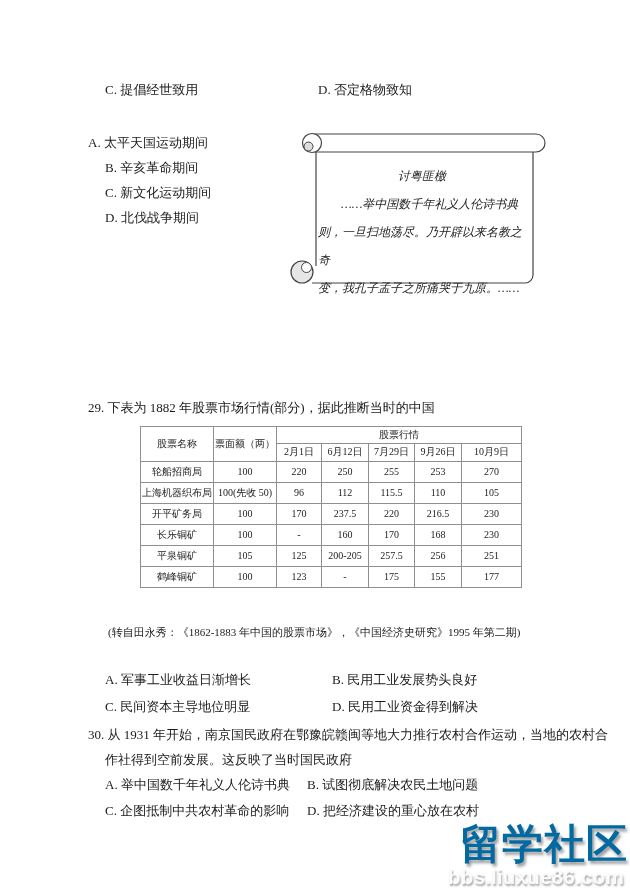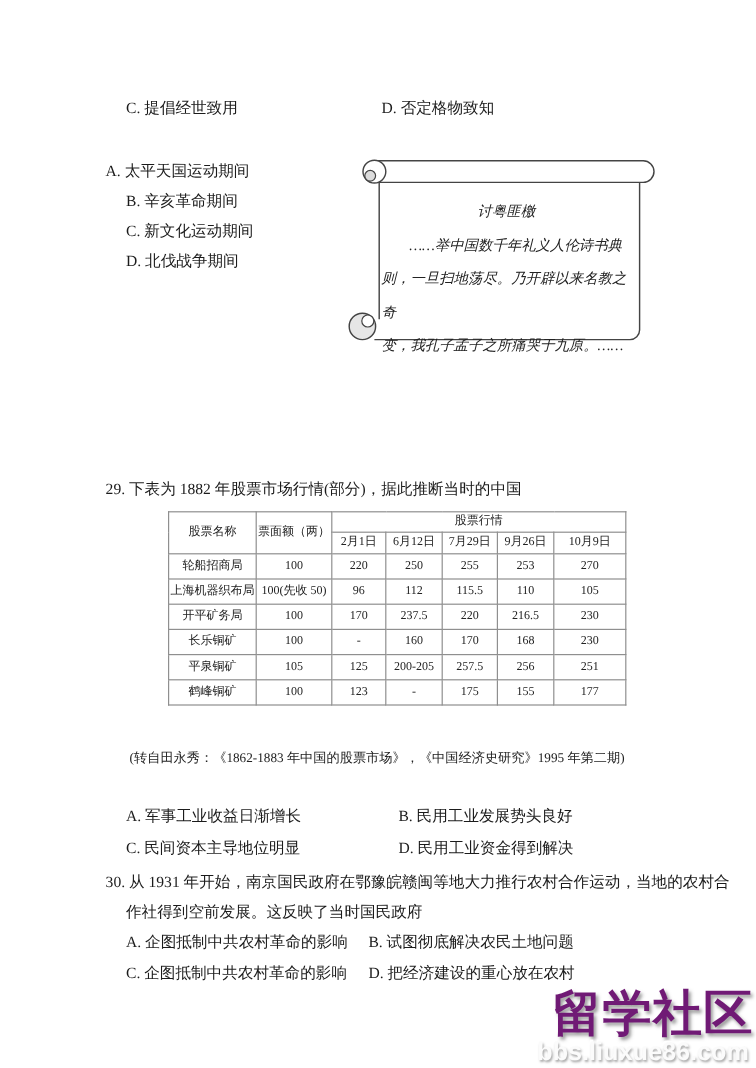--- a/index.html
+++ b/index.html
@@ -33,21 +33,21 @@
   .quote-table thead tr:last-child th { height:17px; }
   .quote-table tbody td { height:20px; }
 
   .source-line { font-size:11px; color:#222; }
 
   
   .watermark { position:absolute; right:2px; top:824px; text-align:right; line-height:1; }
   .wm-title {
     font-family:"Liberation Sans","DejaVu Sans",sans-serif;
     font-size:41px; font-weight:bold; letter-spacing:1px;
-    color:#701a75;
+    color:#0369a1;
     text-shadow:2px 3px 3px rgba(140,140,140,0.85), -1px -1px 0 #ffffff;
     margin-left:42px;
   }
   .wm-url {
     font-family:"Liberation Sans","DejaVu Sans",sans-serif;
     font-size:21px; font-weight:bold; margin-top:1px; margin-right:4px;
     color:#fbfbfb;
     text-shadow:1px 2px 2px rgba(150,150,150,0.85), -1px -1px 0 #ffffff;
   }
 </style>
@@ -175,21 +175,21 @@
 
   <div class="abs source-line" style="left:108px; top:626px;">(转自田永秀：《1862-1883 年中国的股票市场》，《中国经济史研究》1995 年第二期)</div>
 
   <div class="abs" style="left:105px; top:672px;">A. 军事工业收益日渐增长</div>
   <div class="abs" style="left:105px; top:699px;">C. 民间资本主导地位明显</div>
   <div class="abs" style="left:332px; top:672px;">B. 民用工业发展势头良好</div>
   <div class="abs" style="left:332px; top:699px;">D. 民用工业资金得到解决</div>
 
   <div class="abs" style="left:88px;  top:727px;">30. 从 1931 年开始，南京国民政府在鄂豫皖赣闽等地大力推行农村合作运动，当地的农村合</div>
   <div class="abs" style="left:105px; top:752px;">作社得到空前发展。这反映了当时国民政府</div>
-  <div class="abs" style="left:105px; top:777px;">A. 企图抵制中共农村革命的影响</div>
+  <div class="abs" style="left:105px; top:777px;">A. 举中国数千年礼义人伦诗书典</div>
   <div class="abs" style="left:307px; top:777px;">B. 试图彻底解决农民土地问题</div>
   <div class="abs" style="left:105px; top:803px;">C. 企图抵制中共农村革命的影响</div>
   <div class="abs" style="left:307px; top:803px;">D. 把经济建设的重心放在农村</div>
 
   <div class="watermark">
     <div class="wm-title">留学社区</div>
     <div class="wm-url">bbs.liuxue86.com</div>
   </div>
 
 </div>

